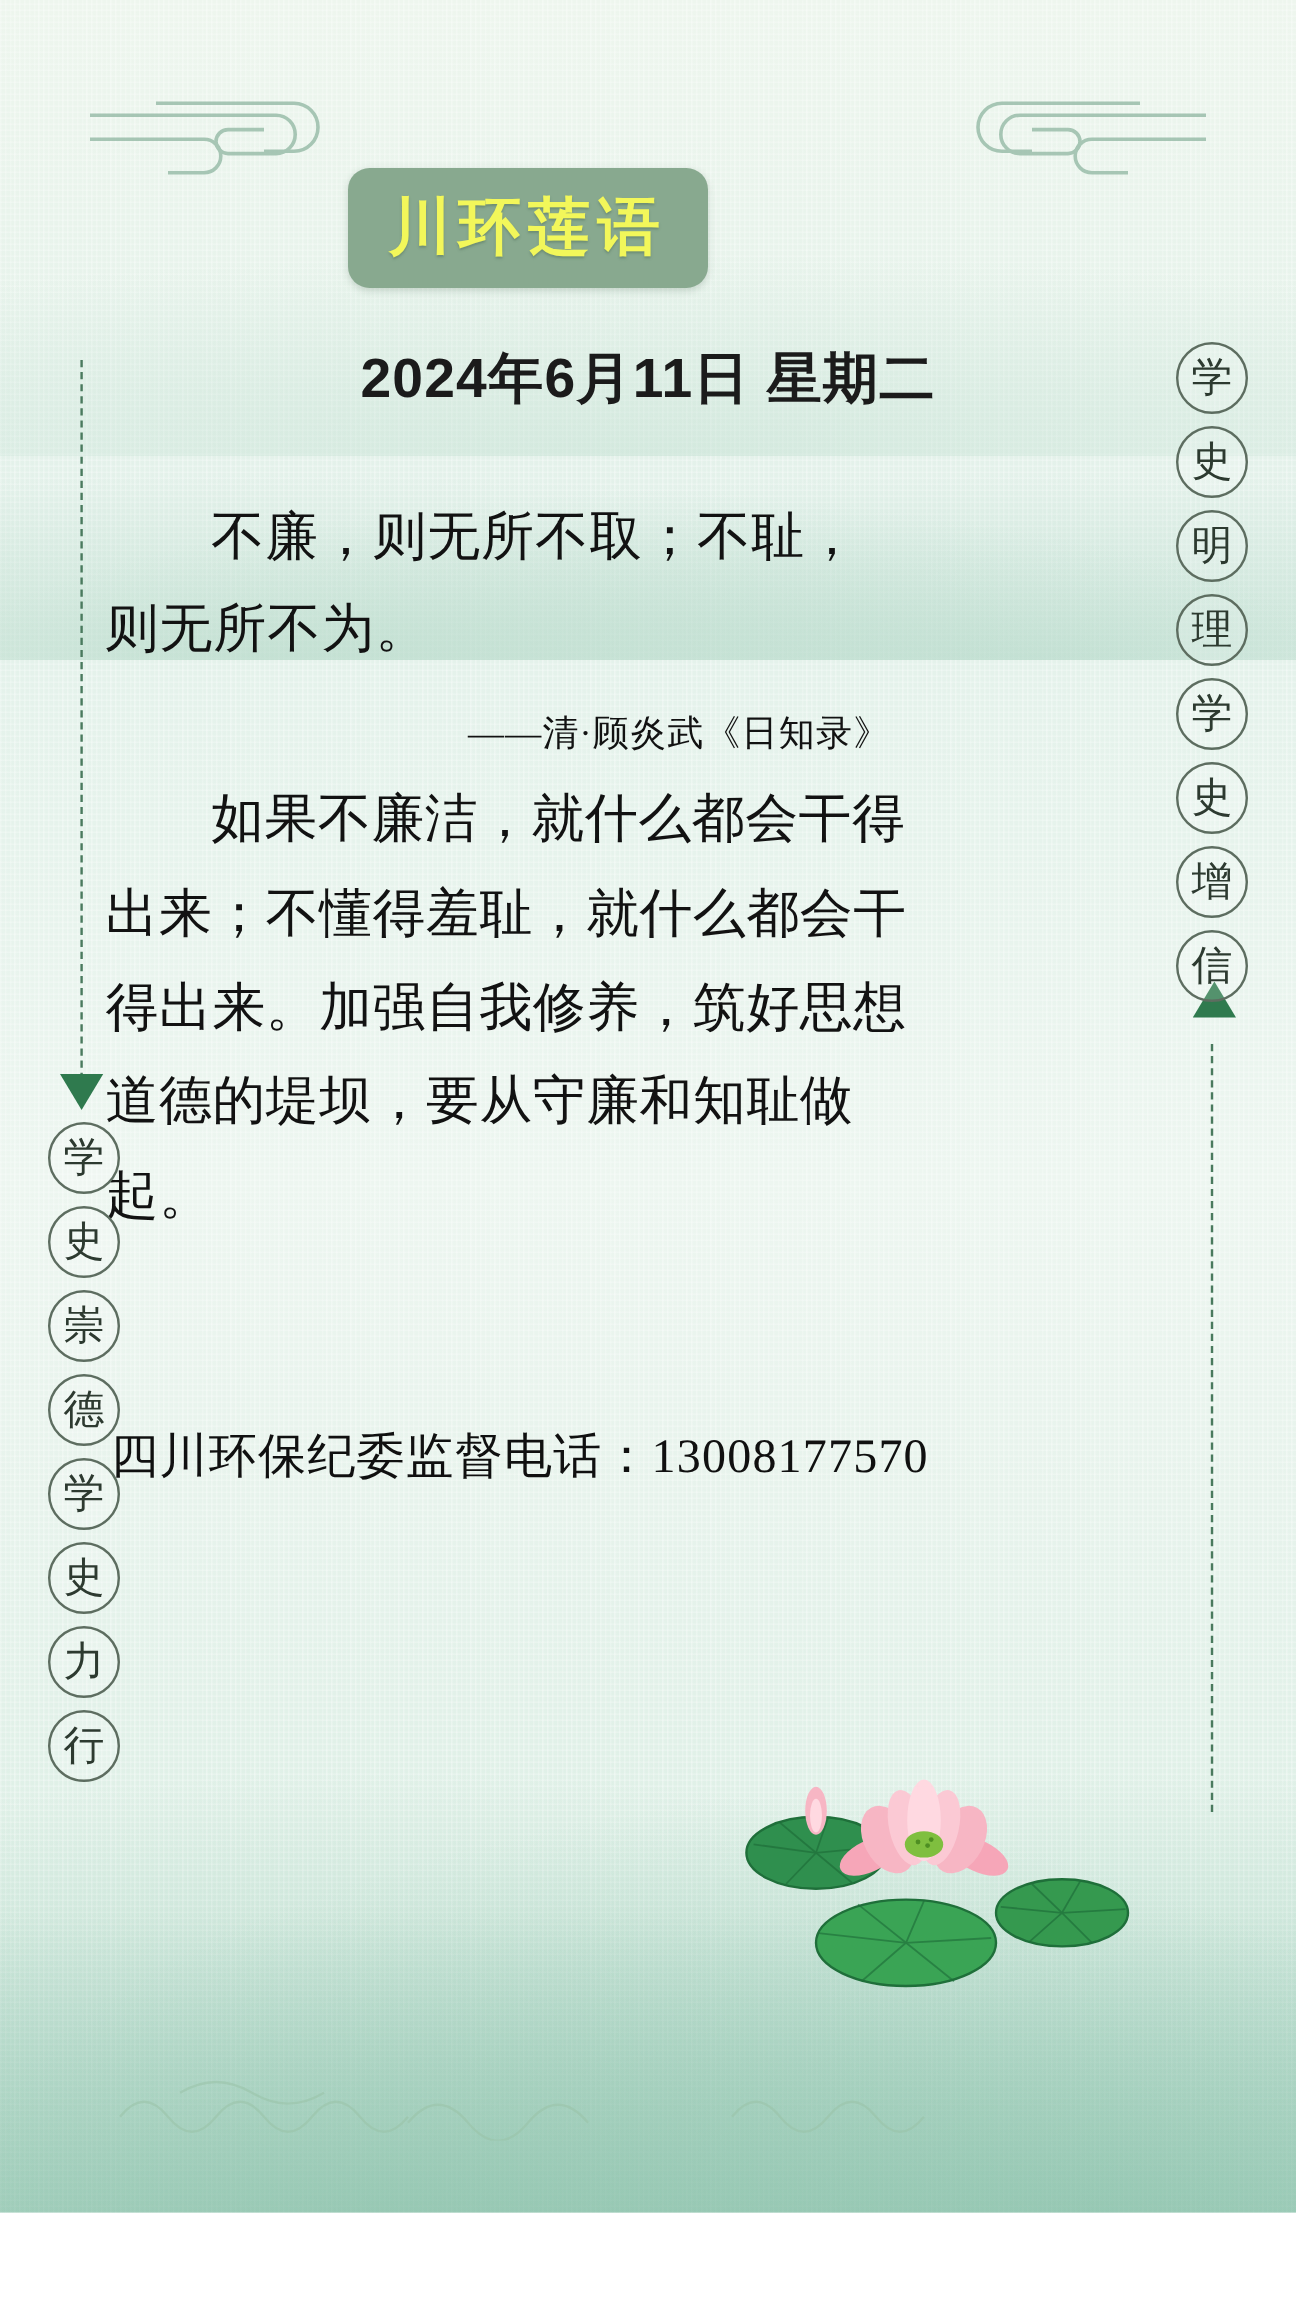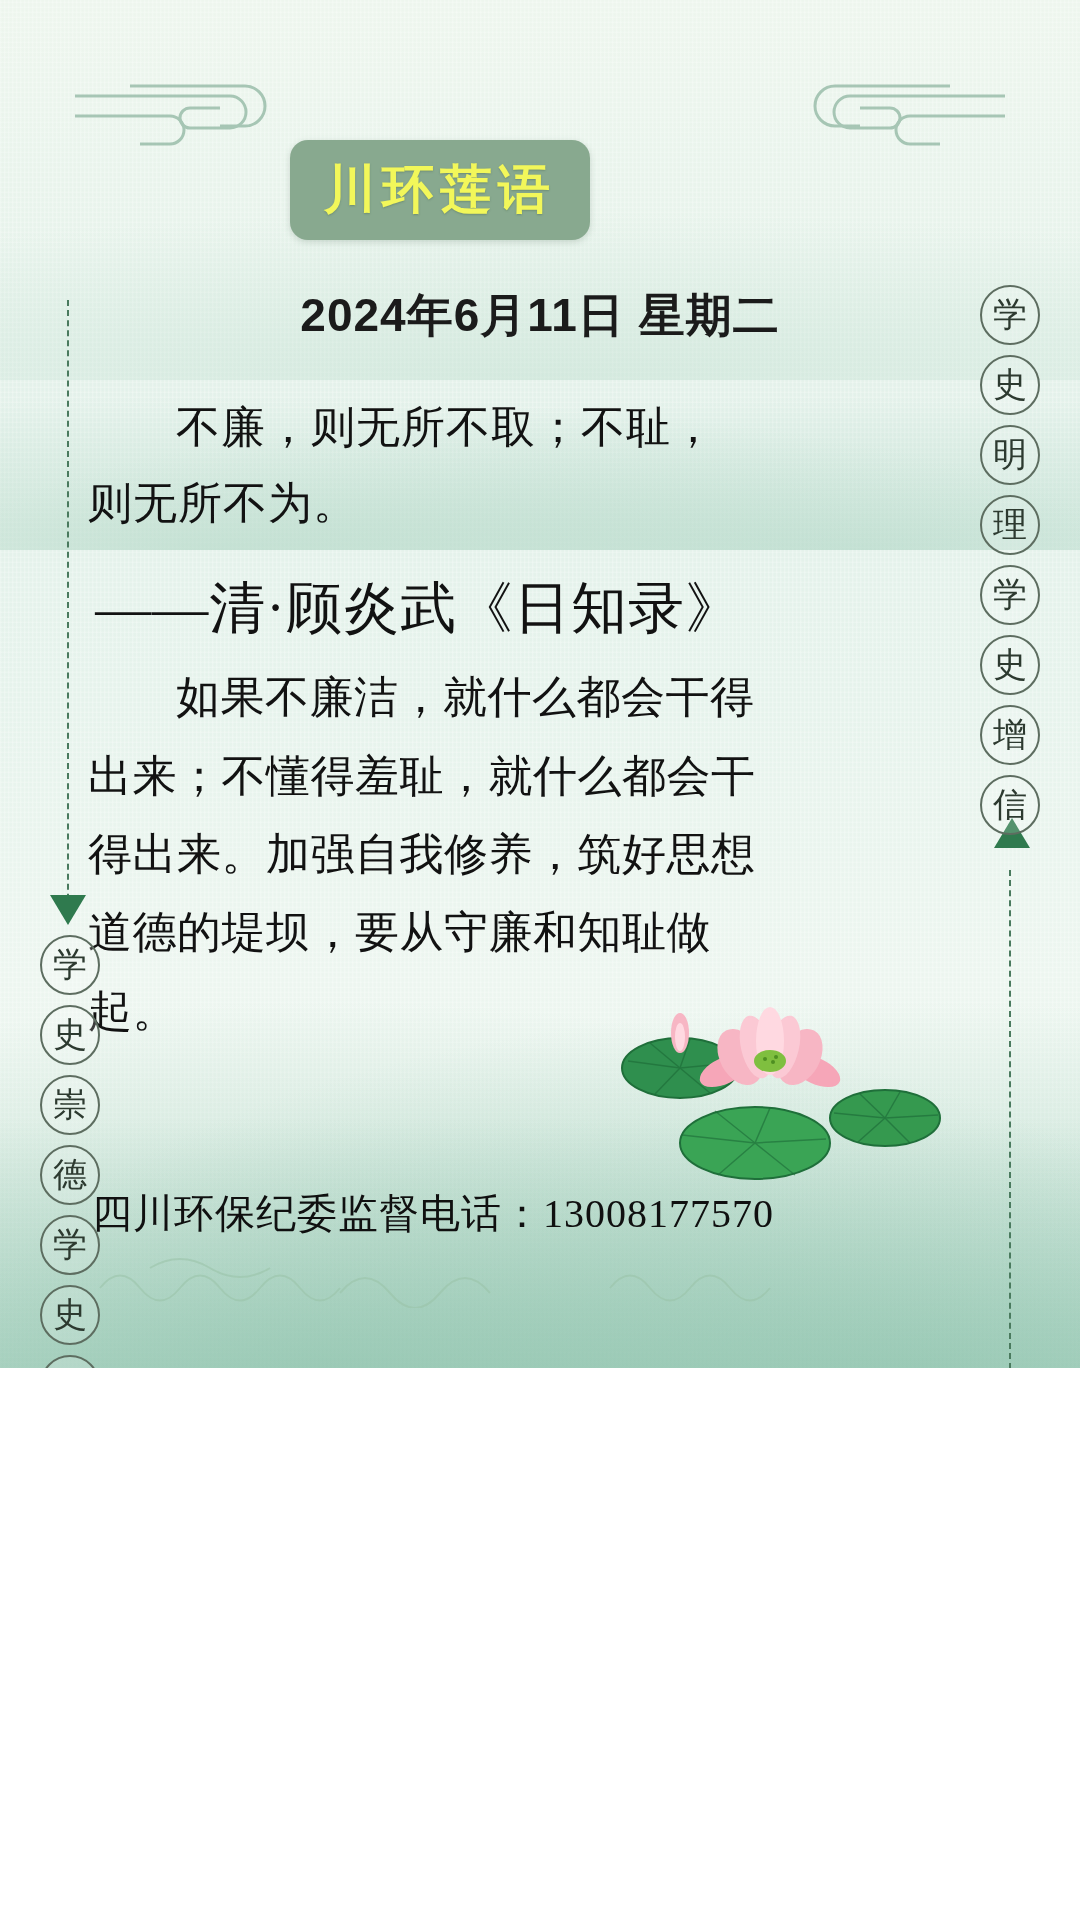--- a/index.html
+++ b/index.html
@@ -3,21 +3,21 @@
 <meta charset="utf-8">
 <style>
   html, body {
     margin: 0;
     padding: 0;
     background: #ffffff;
   }
   #poster {
     position: relative;
     width: 1080px;
-    height: 1368px;
+    height: 1844px;
     overflow: hidden;
     font-family: "Liberation Serif", "DejaVu Serif", serif;
     background:
       linear-gradient(180deg,
         #eef6ee 0px,
         #e9f4ec 180px,
         #e3f1ea 420px,
         #e6f3ec 700px,
         #edf6f0 980px,
         #e7f3ec 1250px,
@@ -104,32 +104,32 @@
     font-weight: bold;
     color: #1b1b1b;
     font-family: "Liberation Sans", sans-serif;
     letter-spacing: 1px;
   }
 
   
   .content {
     position: absolute;
     left: 88px;
-    top: 390px;
+    top: 410px;
     width: 660px;
     color: #121212;
   }
   .quote {
     font-size: 44px;
     line-height: 1.72;
     text-indent: 88px;
     letter-spacing: 1px;
   }
   .attribution {
-    font-size: 56px;
+    font-size: 30px;
     text-align: right;
     margin-top: 30px;
     letter-spacing: 1px;
     padding-right: 6px;
   }
   .section-label {
     font-size: 42px;
     margin-top: 2px;
     letter-spacing: 1px;
   }

